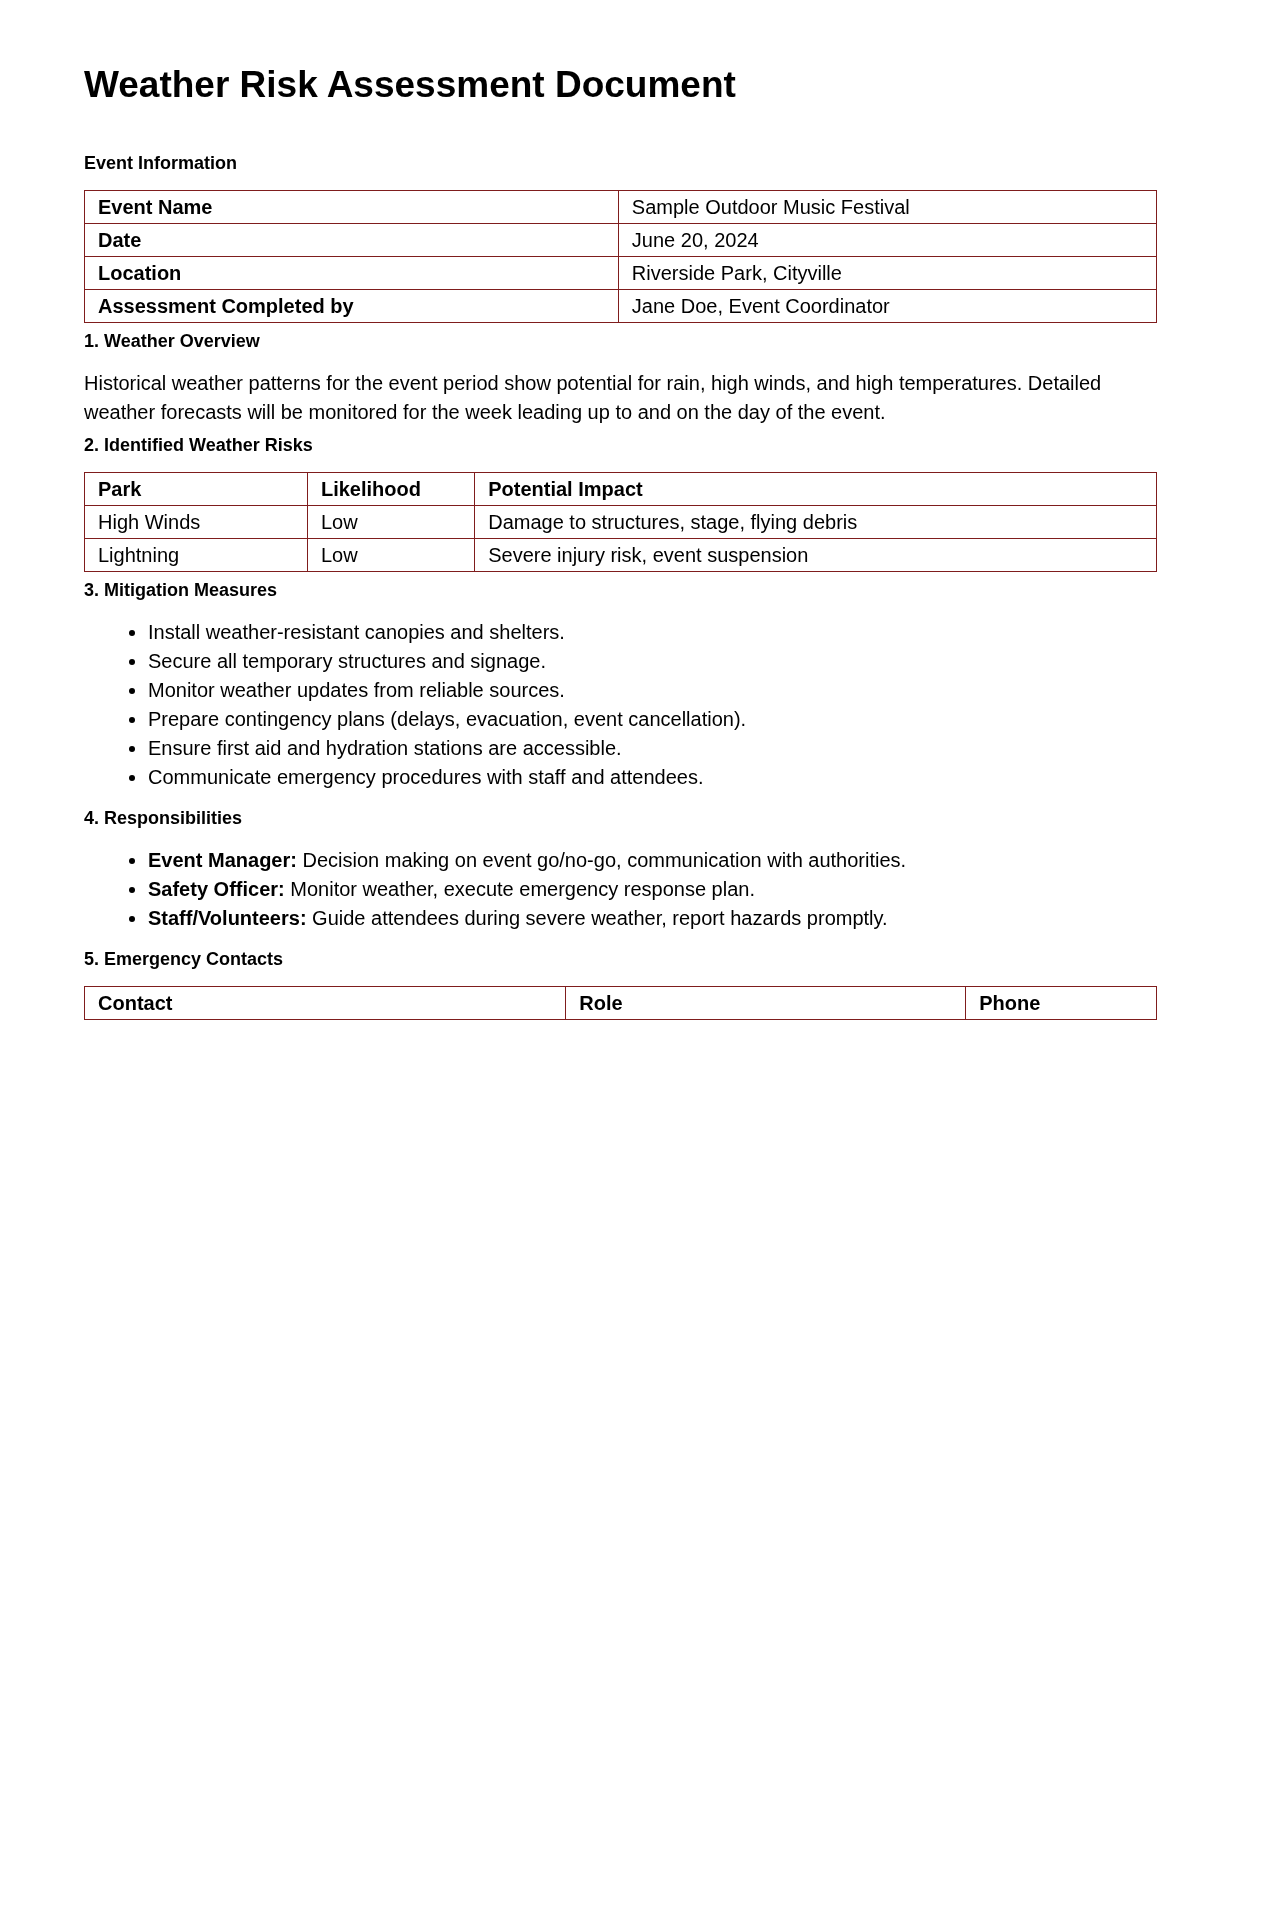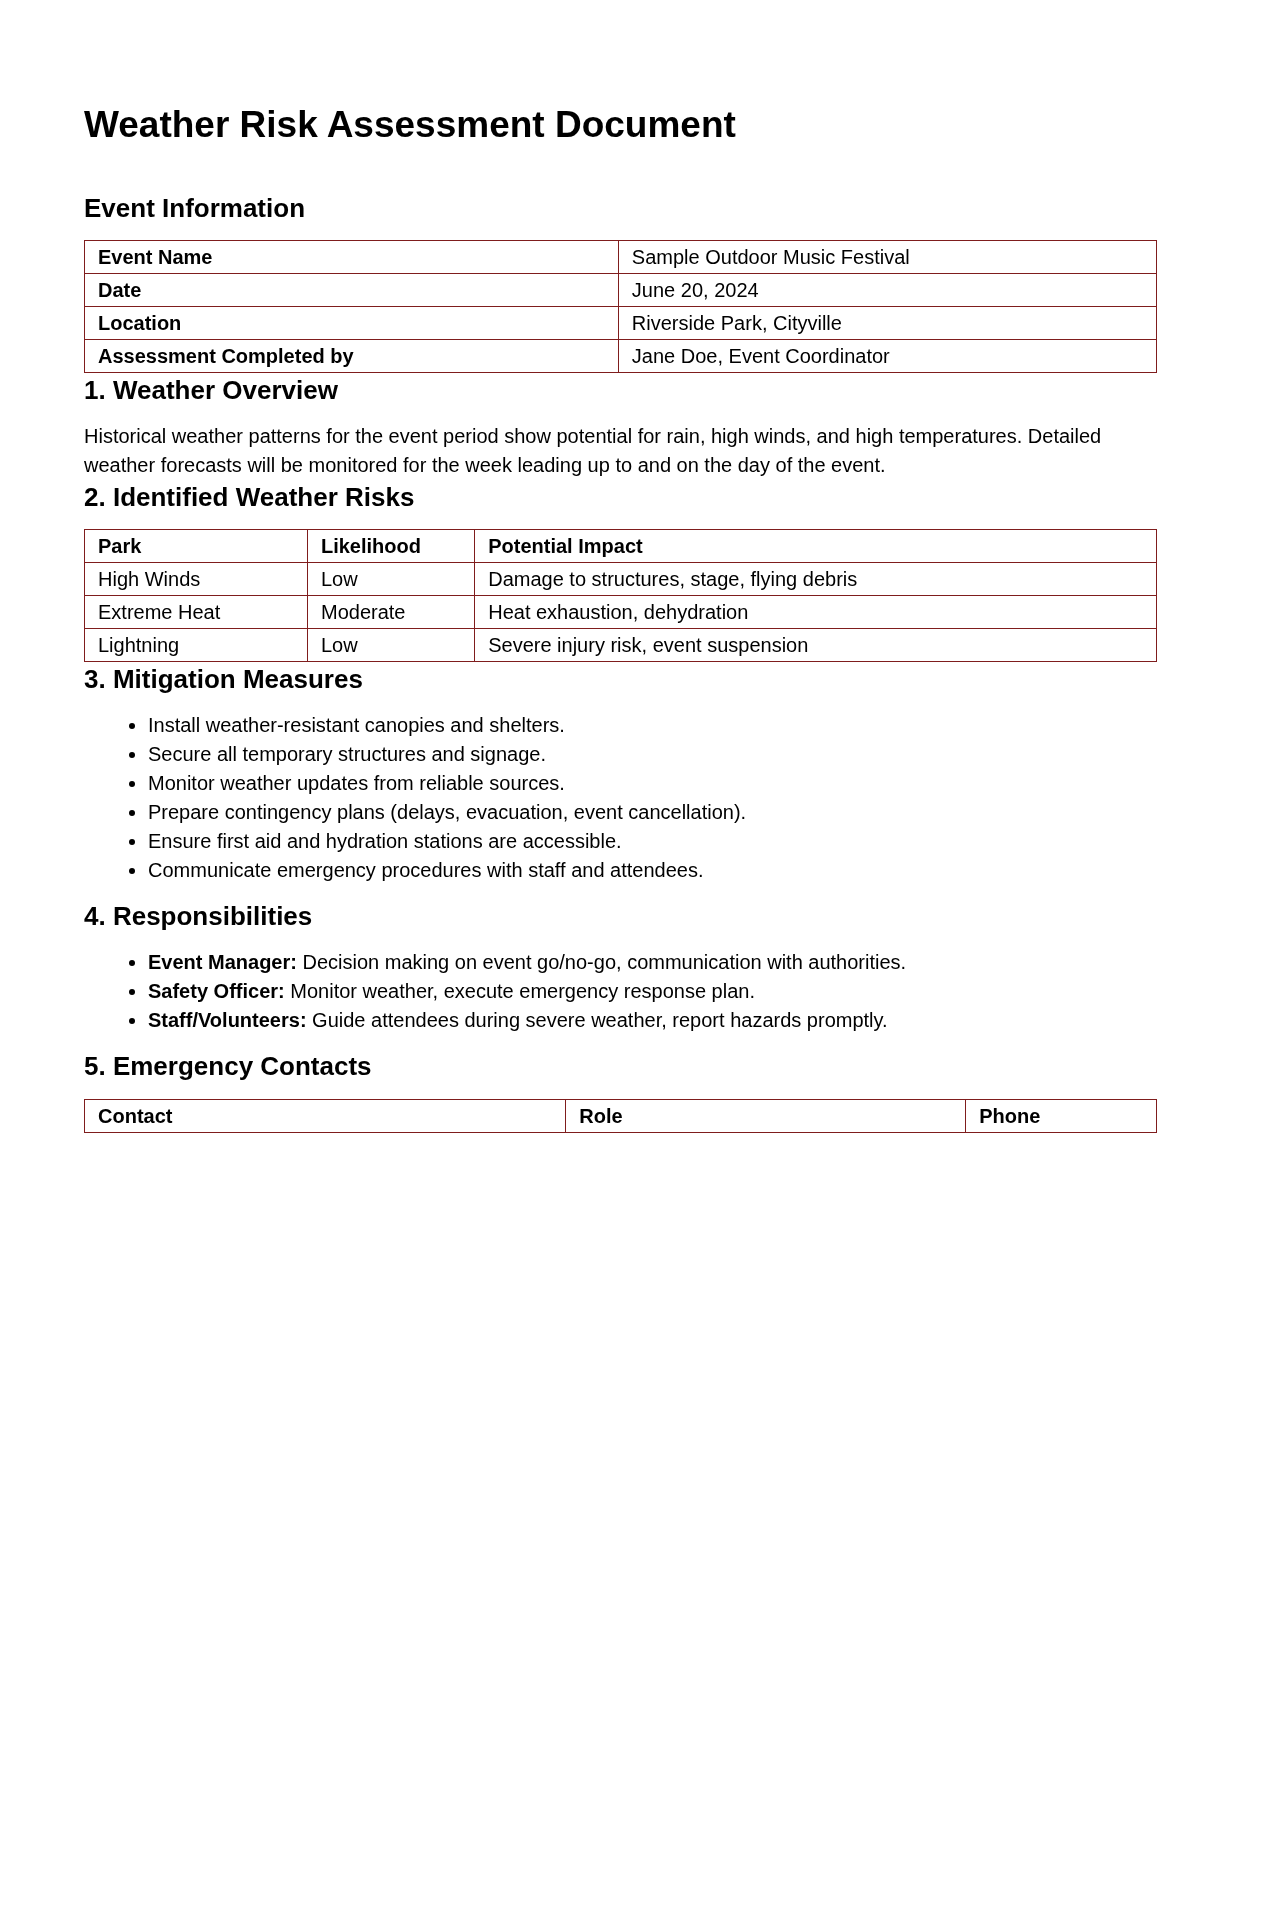--- a/index.html
+++ b/index.html
@@ -13,33 +13,33 @@
     overflow: hidden;
     font-family: "Liberation Sans", "DejaVu Sans", sans-serif;
     color: #000000;
   }
   .page-clip {
     width: 1263px;
     height: 1302px;      
     overflow: hidden;
   }
   .doc {
-    padding: 104px 106px 0 84px;  
+    padding: 64px 106px 0 84px;  
   }
   h1.doc-title {
     font-size: 37px;
     line-height: 1.15;
     font-weight: bold;
     margin: 0 0 46px 0;
   }
   h2.section-heading {
-    font-size: 26px;
+    font-size: 18px;
     line-height: 1.2;
     font-weight: bold;
-    margin: 2px 0 16px 0;
+    margin: 8px 0 16px 0;
   }
   
   .mt-wo { margin-top: 54px; }
   .mt-ir { margin-top: 40px; }
   .mt-mm { margin-top: 62px; }
   .mt-re { margin-top: 29px; }
   .mt-ec { margin-top: 11px; }
 
   p.body-text {
     font-size: 20px;
@@ -138,25 +138,20 @@
           <th>Potential Impact</th>
         </tr>
       </thead>
       <tbody>
         <tr>
           <td>High Winds</td>
           <td>Low</td>
           <td>Damage to structures, stage, flying debris</td>
         </tr>
         <tr>
-          <td>Extreme Heat</td>
-          <td>Moderate</td>
-          <td>Heat exhaustion, dehydration</td>
-        </tr>
-        <tr>
           <td>Lightning</td>
           <td>Low</td>
           <td>Severe injury risk, event suspension</td>
         </tr>
       </tbody>
     </table>
 
     <h2 class="section-heading mt-mm">3. Mitigation Measures</h2>
     <ul class="doc-list">
       <li>Install weather-resistant canopies and shelters.</li>

